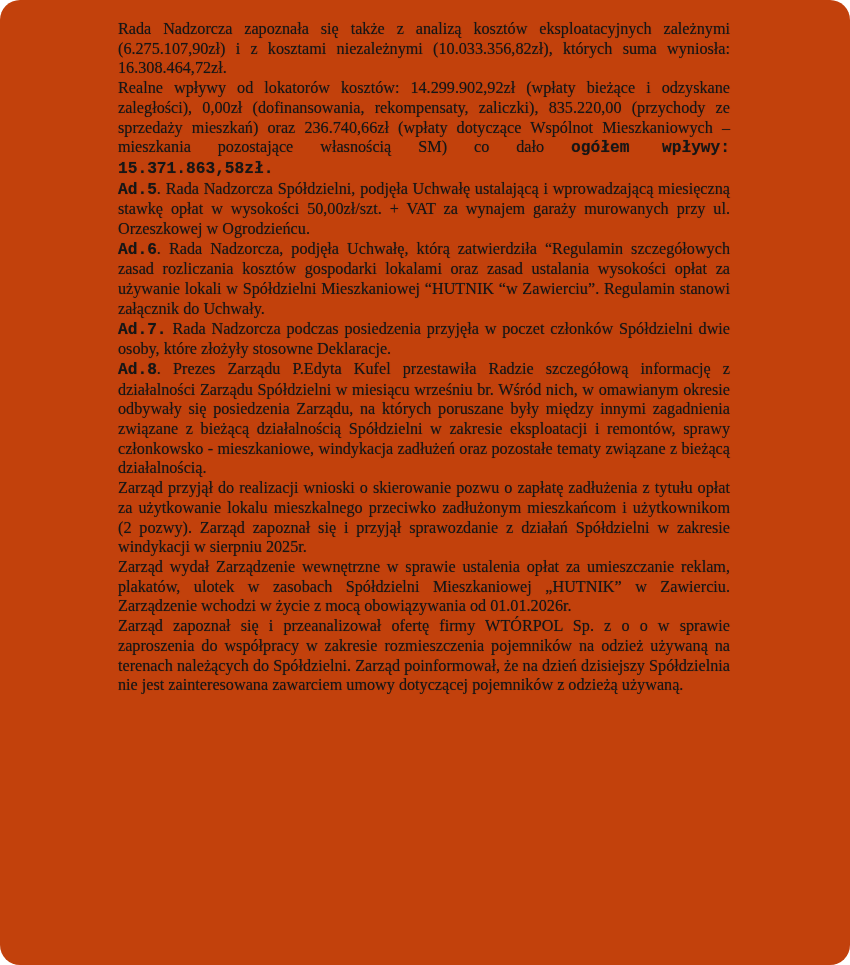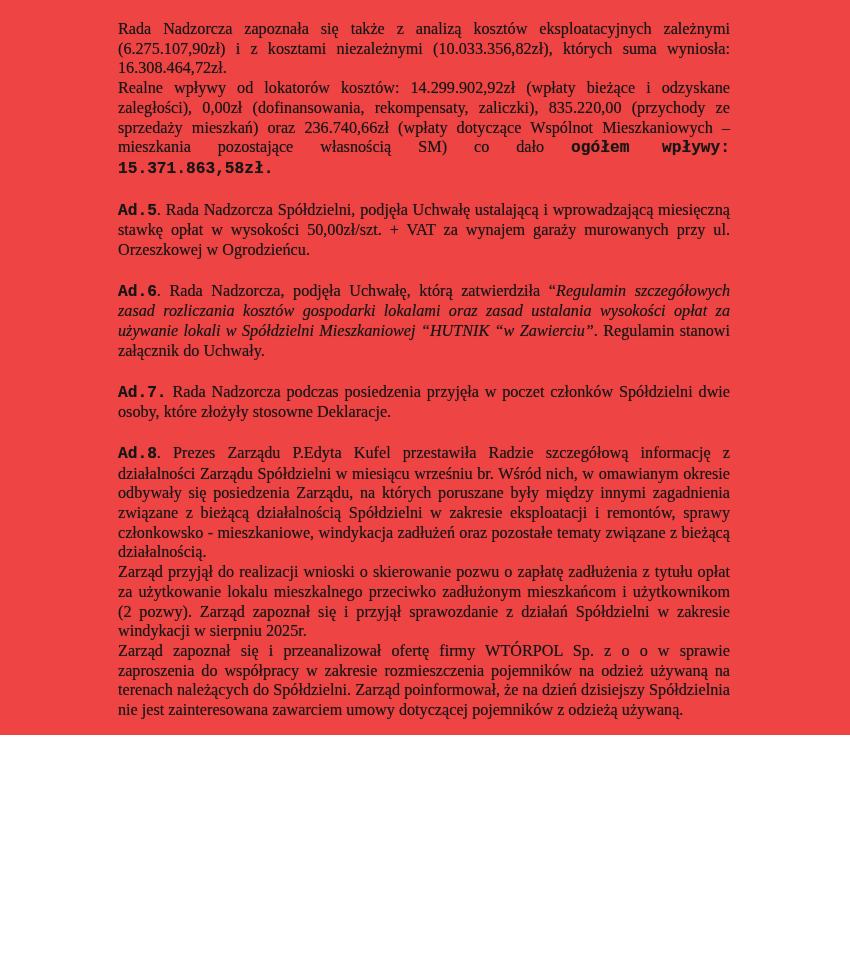--- a/index.html
+++ b/index.html
@@ -1,36 +1,37 @@
 <!DOCTYPE html>
 <html lang="pl"><head>
 <meta charset="utf-8">
 <style>
   html, body { margin: 0; padding: 0; background: #ffffff; }
   .page {
     position: relative;
     width: 850px;
-    height: 735px;
-    background: #ef4444;
+    height: 965px;
+    background: #c2410c;
     overflow: hidden;
+    border-radius: 20px;
   }
   .doc {
     box-sizing: border-box;
     padding: 20px 120px 0 118px;
     font-family: "Liberation Serif", "DejaVu Serif", serif;
     font-size: 16.2px;
     line-height: 19.7px;
     color: #161616;
     text-align: justify;
     text-shadow: 0 0 0.7px rgba(25,25,25,0.55);
   }
   .doc p { margin: 0; }
-  .doc p.spaced { margin-top: 21px; }
+  .doc p.spaced { margin-top: 0; }
   .b { font-weight: bold; font-family: Liberation Mono, monospace; }
-  .i { font-style: italic; }
+  .i { }
 </style>
 </head>
 <body>
 
 <div class="page">
   <div class="doc">
 
     <p>
       <span>Rada Nadzorcza zapoznała się także z analizą kosztów eksploatacyjnych zależnymi (6.275.107,90zł) i z kosztami niezależnymi (10.033.356,82zł), których suma wyniosła: 16.308.464,72zł.</span>
     </p>
@@ -54,20 +55,23 @@
     <p class="spaced">
       <span class="b">Ad.8</span><span>. Prezes Zarządu P.Edyta Kufel przestawiła Radzie szczegółową informację z działalności Zarządu Spółdzielni w miesiącu wrześniu br. Wśród nich, w omawianym okresie odbywały się posiedzenia Zarządu, na których poruszane były między innymi zagadnienia związane z bieżącą działalnością Spółdzielni w zakresie eksploatacji i remontów, sprawy członkowsko - mieszkaniowe, windykacja zadłużeń oraz pozostałe tematy związane z bieżącą działalnością.</span>
     </p>
 
     <p>
       <span>Zarząd przyjął do realizacji wnioski o skierowanie pozwu o zapłatę zadłużenia z tytułu opłat za użytkowanie lokalu mieszkalnego przeciwko zadłużonym mieszkańcom i użytkownikom (2 pozwy). Zarząd zapoznał się i przyjął sprawozdanie z działań Spółdzielni w zakresie windykacji w sierpniu 2025r.</span>
     </p>
 
 
 
+    <p>
+      <span>Zarząd wydał Zarządzenie wewnętrzne w sprawie ustalenia opłat za umieszczanie reklam, plakatów, ulotek w zasobach Spółdzielni Mieszkaniowej „HUTNIK” w Zawierciu. Zarządzenie wchodzi w życie z mocą obowiązywania od 01.01.2026r.</span>
+    </p>
 
 
 
 
     <p>
       <span>Zarząd zapoznał się i przeanalizował ofertę firmy WTÓRPOL Sp. z o o w sprawie zaproszenia do współpracy w zakresie rozmieszczenia pojemników na odzież używaną na terenach należących do Spółdzielni. Zarząd poinformował, że na dzień dzisiejszy Spółdzielnia nie jest zainteresowana zawarciem umowy dotyczącej pojemników z odzieżą używaną.</span>
     </p>
 
   </div>
 </div>

